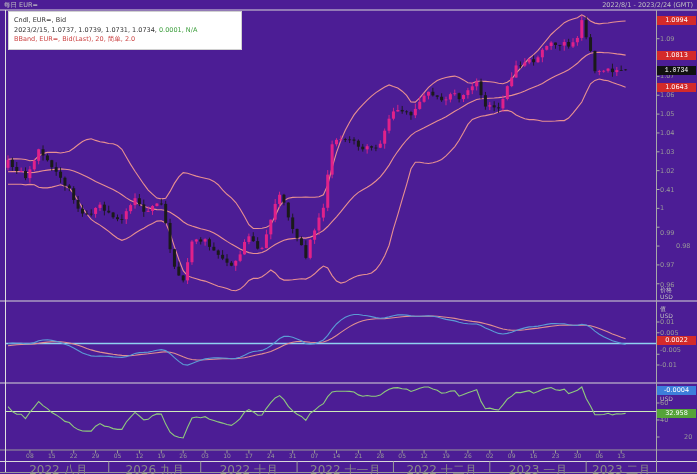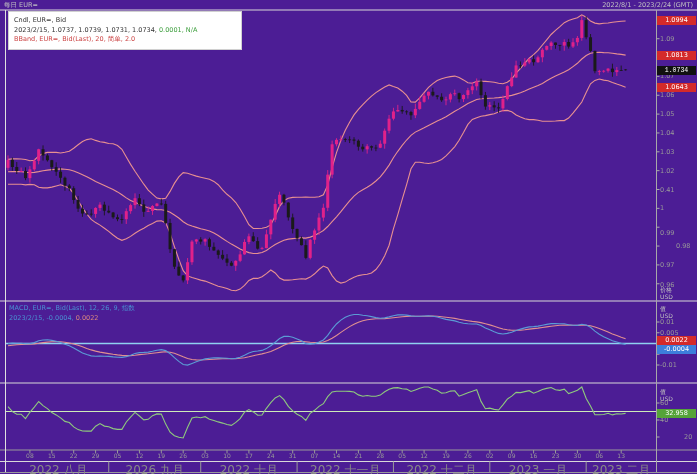--- a/index.html
+++ b/index.html
@@ -9,21 +9,21 @@
   .hdr{position:absolute;top:1px;font-size:6.5px;color:#c2c2c2;white-space:nowrap;}
   .hdr-l{left:4px;} .hdr-r{right:4px;}
   .legend{position:absolute;font-size:6.5px;line-height:9.5px;white-space:nowrap;z-index:2;}
   #main-legend{left:8px;top:11px;width:222px;border:1px solid #d0d0d0;background:#fff;padding:4px 5px;}
   #macd-legend{left:9px;top:304px;} #rsi-legend{left:9px;top:386px;}
   .lg-black{color:#333;} .lg-red{color:#cc4444;} .lg-green{color:#3c9e3c;}
   .lg-blue{color:#4a90d2;} .lg-salmon{color:#d98880;} .lg-rsi{color:#7ab648;}
   .badge{position:absolute;left:657px;width:39px;height:9px;line-height:9px;z-index:3;
     font-size:6.5px;color:#fff;text-align:center;white-space:nowrap;}
   .badge-red{background:#d42a2a;} .badge-black{background:#111;font-family:Liberation Mono, monospace;}
-  .badge-blue{background:#3d7edb;} .badge-green{background:#55a339;}
+  .badge-blue{background:#3d7edb;margin-top:41px;} .badge-green{background:#55a339;}
   .tick{position:absolute;font-size:6.5px;color:#999;white-space:nowrap;z-index:1;}
   .daylab{position:absolute;top:452px;font-size:6px;color:#999;transform:translateX(-50%);}
   .monlab{position:absolute;top:462px;font-size:12px;color:#888;transform:translateX(-50%);white-space:nowrap;}
   .cap{position:absolute;left:660px;font-size:6px;color:#c0c0c0;white-space:nowrap;}
 </style>
 </head>
 <body>
 
 <div id="chart-window">
   <svg id="cv" width="697" height="474" viewBox="0 0 697 474">
@@ -399,24 +399,20 @@
 
   <div class="hdr hdr-l">每日 EUR=</div>
   <div class="hdr hdr-r">2022/8/1 - 2023/2/24 (GMT)</div>
 
   <div id="main-legend" class="legend">
     <div class="lg-black"><span>Cndl, EUR=, Bid</span></div>
     <div class="lg-black"><span>2023/2/15, 1.0737, 1.0739, 1.0731, 1.0734,</span><span class="lg-green"> 0.0001, N/A</span></div>
     <div class="lg-red"><span>BBand, EUR=, Bid(Last), 20, 简单, 2.0</span></div>
   </div>
 
-  <div id="macd-legend" class="legend">
-    <div class="lg-blue"><span>MACD, EUR=, Bid(Last), 12, 26, 9, 指数</span></div>
-    <div class="lg-blue"><span>2023/2/15, -0.0004,</span><span class="lg-salmon"> 0.0022</span></div>
-  </div>
 
 
   <div id="ticks">
       <div class="tick" style="left: 660px; top: 34.709px;">1.09</div>
       <div class="tick" style="left: 660px; top: 53.559px;">1.08</div>
       <div class="tick" style="left: 660px; top: 72.409px;">1.07</div>
       <div class="tick" style="left: 660px; top: 91.259px;">1.06</div>
       <div class="tick" style="left: 660px; top: 110.109px;">1.05</div>
       <div class="tick" style="left: 660px; top: 128.959px;">1.04</div>
       <div class="tick" style="left: 660px; top: 147.809px;">1.03</div>

